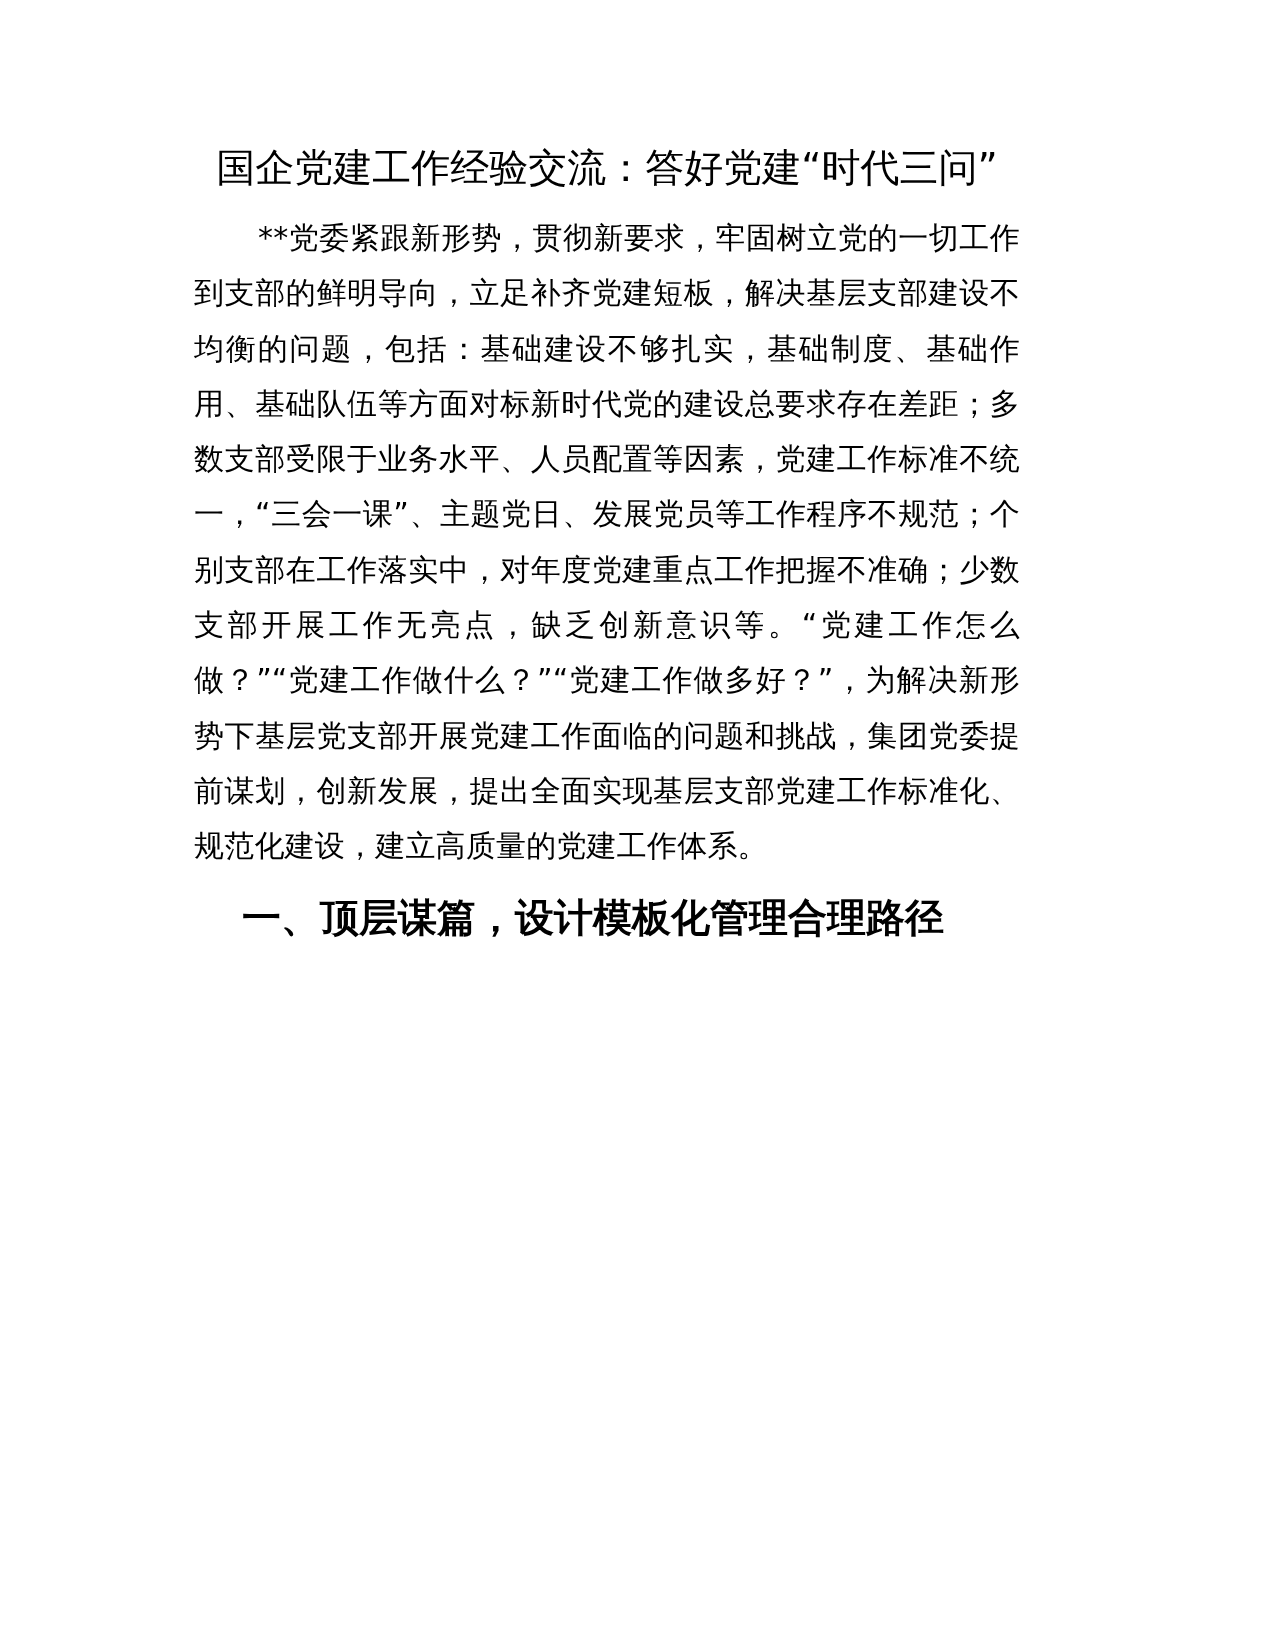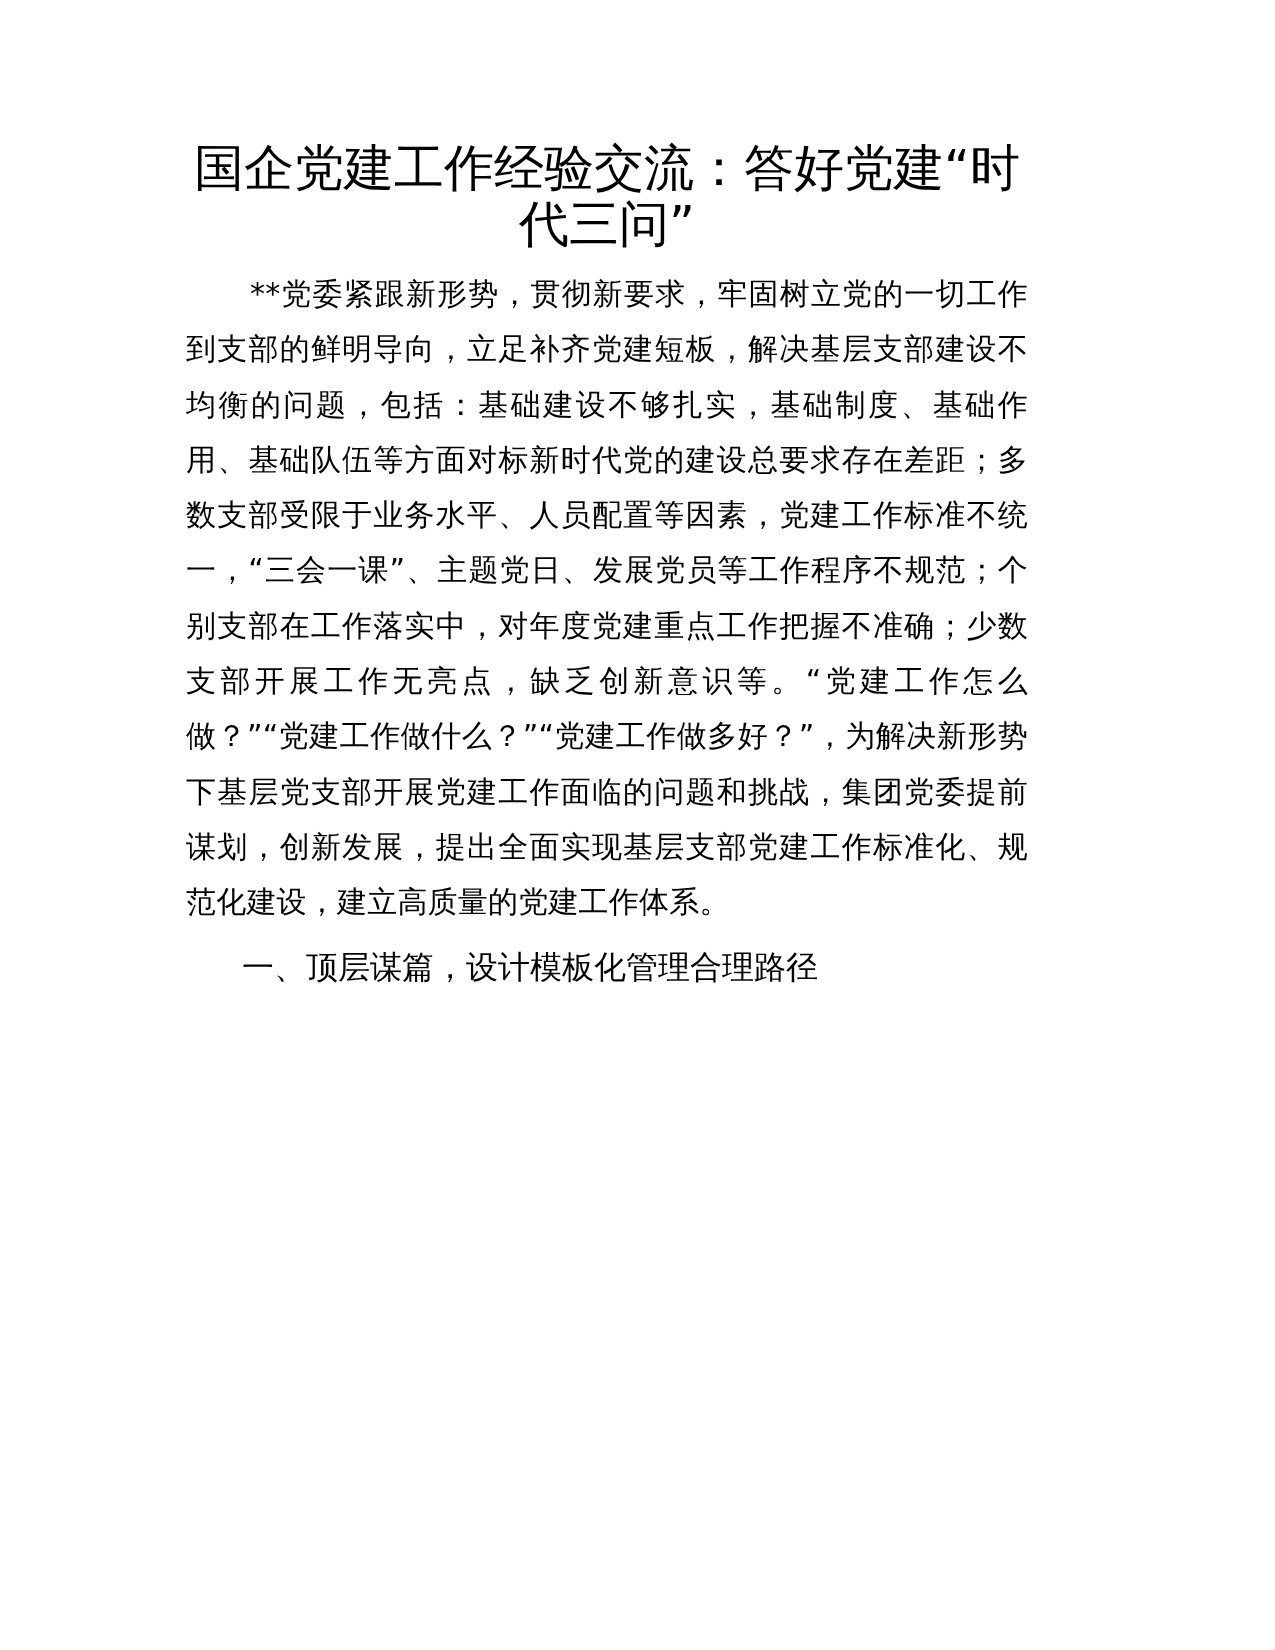--- a/index.html
+++ b/index.html
@@ -17,42 +17,42 @@
     }
     .page {
       position: absolute;
       left: 178px;
       top: 140px;
       width: 858px;
     }
     .title {
       margin: 0;
       text-align: center;
-      font-size: 50px;
+      font-size: 39px;
       font-weight: normal;
       line-height: 56px;
       letter-spacing: 0px;
       padding: 0 10px;
     }
     .para {
-      margin: 8px;
+      margin: 16px;
       font-size: 30px;
       line-height: 55.3px;
       text-indent: 64px;
       text-align: justify;
       text-justify: inter-character;
       letter-spacing: 0.2px;
     }
     .para.first { margin-top: 14px; }
     .heading {
       margin: 10px 0 0 0;
-      font-size: 32px;
+      font-size: 39px;
       line-height: 55.3px;
       text-indent: 64px;
-      font-weight: normal;
+      font-weight: bold;
     }
     .para.after-heading { margin-top: 10px; }
   </style>
 </head>
 <body>
 
 <div class="page">
   <h1 class="title">国企党建工作经验交流：答好党建“时代三问”</h1>
   <p class="para first">**党委紧跟新形势，贯彻新要求，牢固树立党的一切工作到支部的鲜明导向，立足补齐党建短板，解决基层支部建设不均衡的问题，包括：基础建设不够扎实，基础制度、基础作用、基础队伍等方面对标新时代党的建设总要求存在差距；多数支部受限于业务水平、人员配置等因素，党建工作标准不统一，“三会一课”、主题党日、发展党员等工作程序不规范；个别支部在工作落实中，对年度党建重点工作把握不准确；少数支部开展工作无亮点，缺乏创新意识等。“党建工作怎么做？”“党建工作做什么？”“党建工作做多好？”，为解决新形势下基层党支部开展党建工作面临的问题和挑战，集团党委提前谋划，创新发展，提出全面实现基层支部党建工作标准化、规范化建设，建立高质量的党建工作体系。</p>
   <h2 class="heading">一、顶层谋篇，设计模板化管理合理路径</h2>

